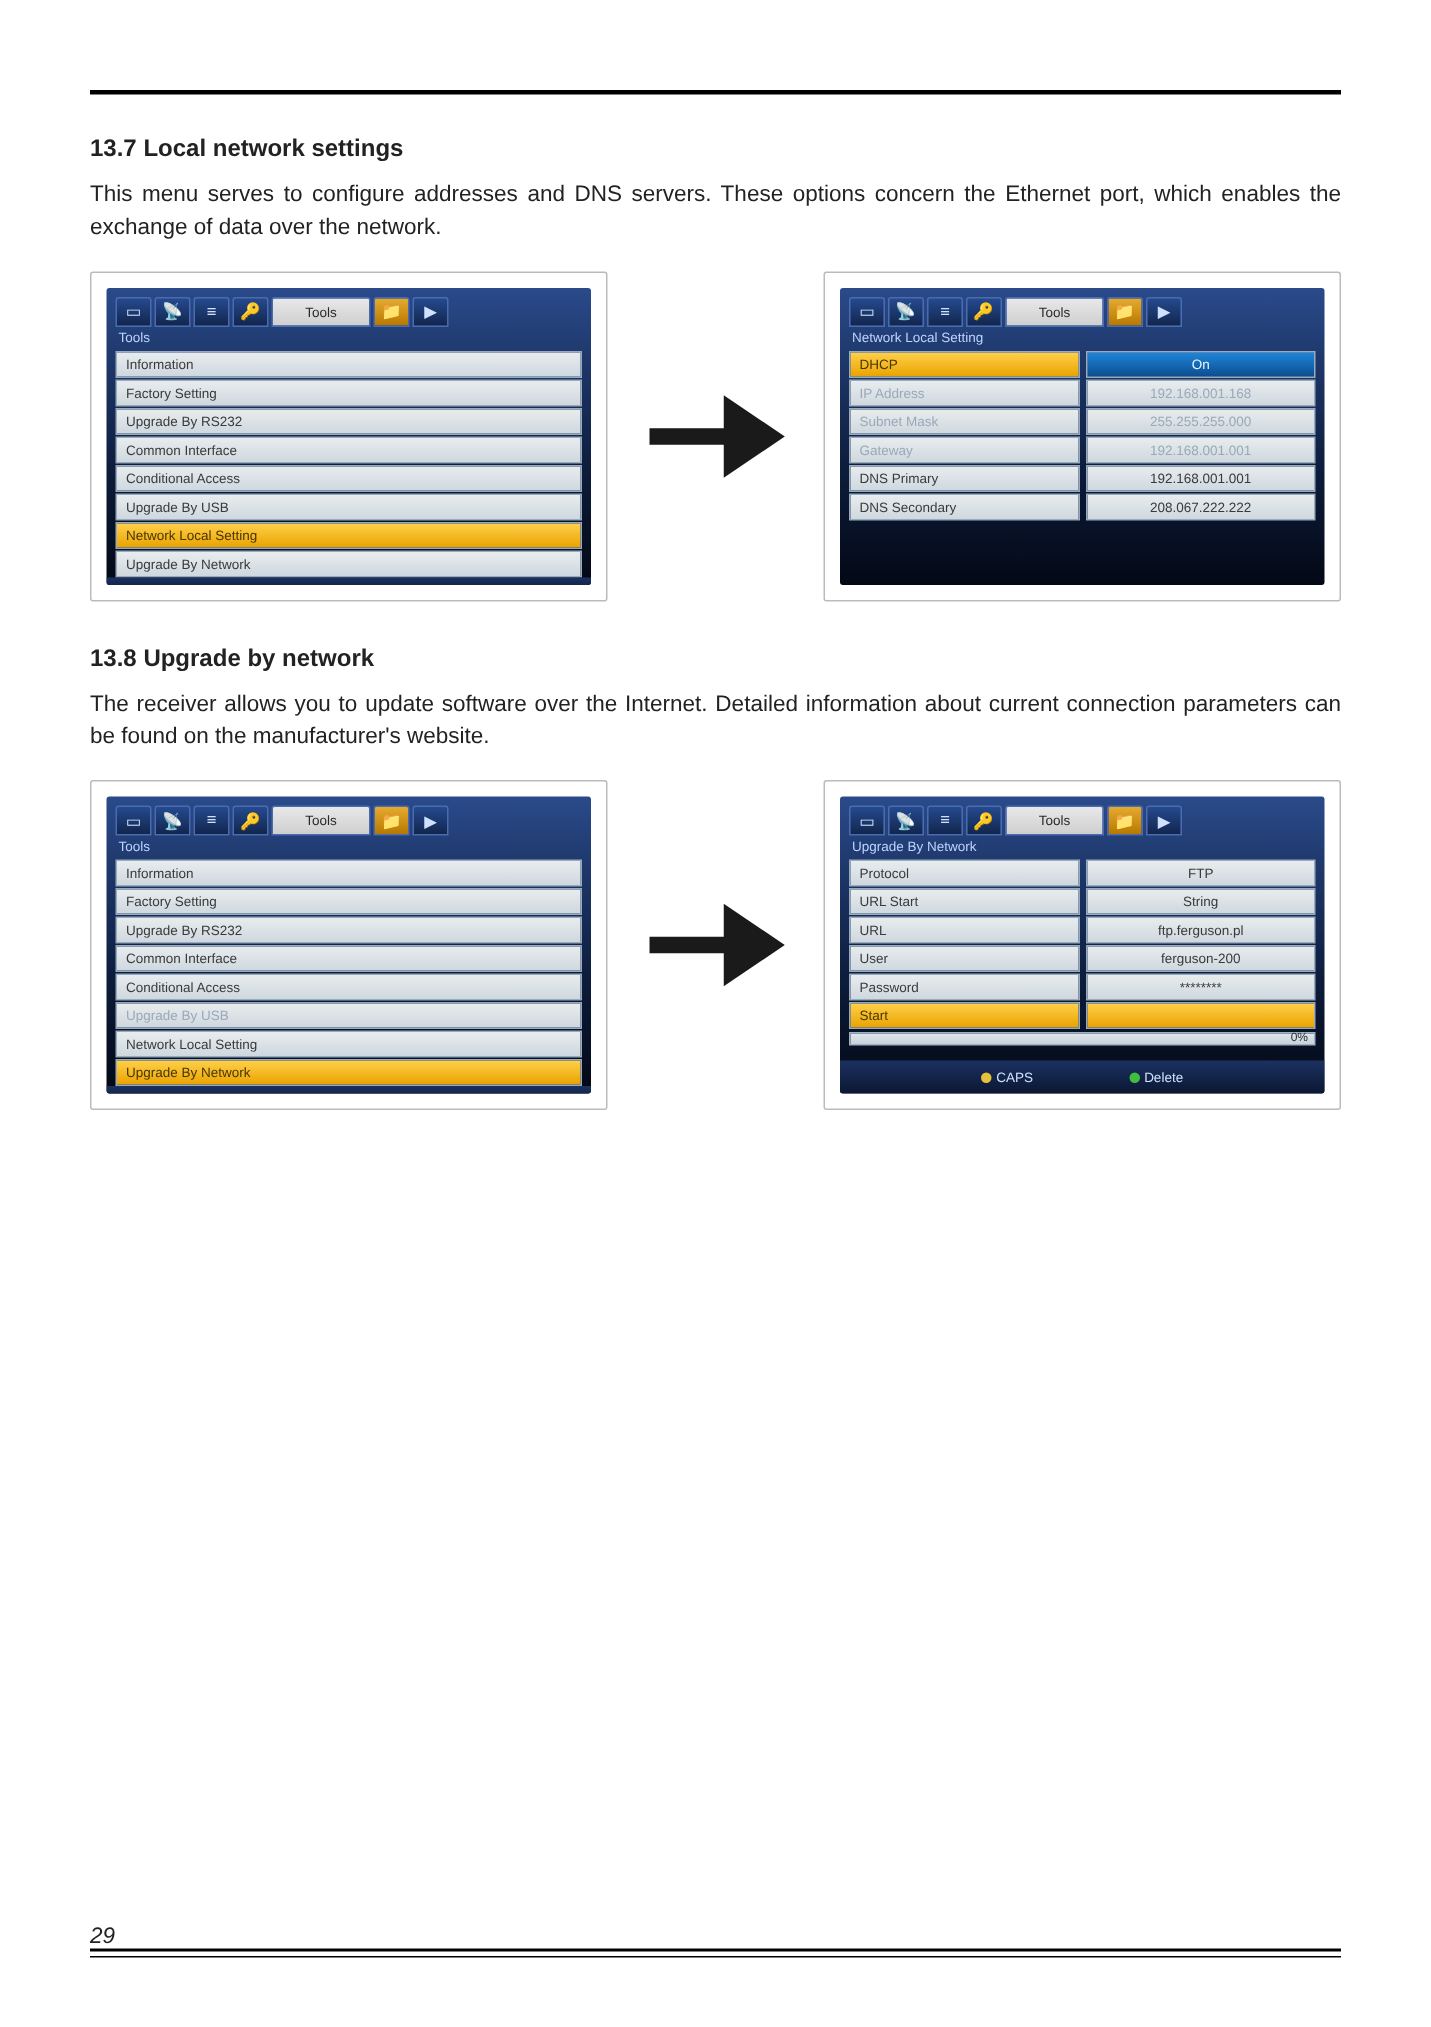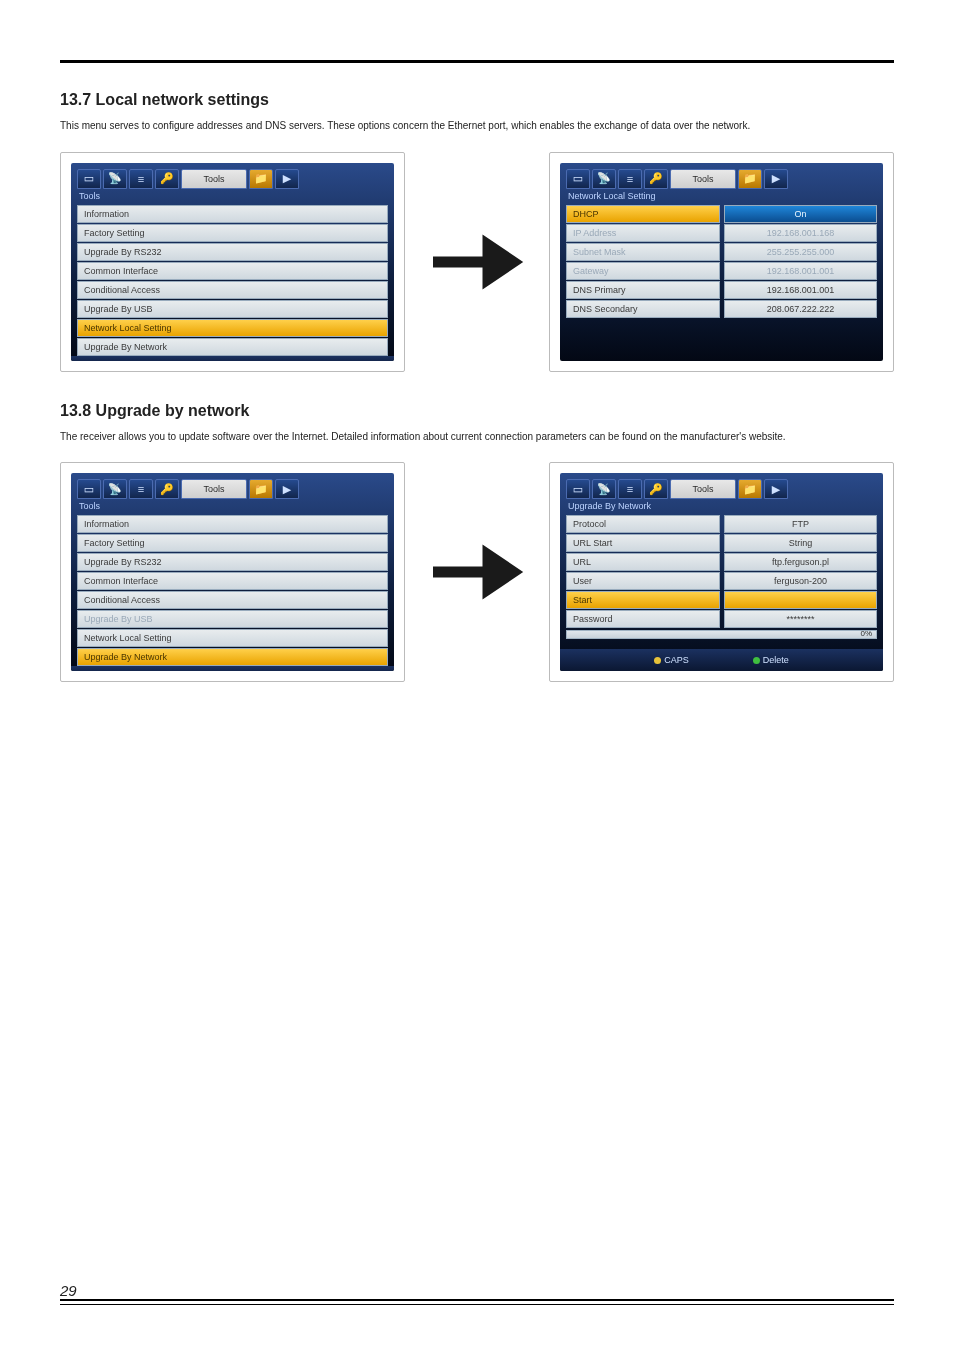--- a/index.html
+++ b/index.html
@@ -18,21 +18,21 @@
   .rule-top {
     border-top: 3px solid #000;
     margin-bottom: 28px;
   }
   .heading {
     font-weight: bold;
     font-size: 16px;
     margin: 18px 0 10px 0;
   }
   .para {
-    font-size: 10px;
+    font-size: 15px;
     line-height: 1.45;
     text-align: justify;
     margin: 0 0 18px 0;
   }
   .row {
     display: flex;
     align-items: center;
     gap: 8px;
     margin-bottom: 30px;
   }
@@ -385,27 +385,27 @@
               <div class="v">String</div>
             </div>
             <div class="kv">
               <div class="k">URL</div>
               <div class="v">ftp.ferguson.pl</div>
             </div>
             <div class="kv">
               <div class="k">User</div>
               <div class="v">ferguson-200</div>
             </div>
+            <div class="kv">
+              <div class="k">Password</div>
+              <div class="v">********</div>
+            </div>
             <div class="kv hl">
               <div class="k">Start</div>
               <div class="v"></div>
-            </div>
-            <div class="kv">
-              <div class="k">Password</div>
-              <div class="v">********</div>
             </div>
           </div>
         <div class="progress">
           <span class="pct">0%</span>
         </div>
         <div style="flex:1"></div>
         <div class="footer" style="justify-content:center; gap:64px;">
           <span><span class="dot yellow"></span><span>CAPS</span></span>
           <span><span class="dot green"></span><span>Delete</span></span>
         </div>

